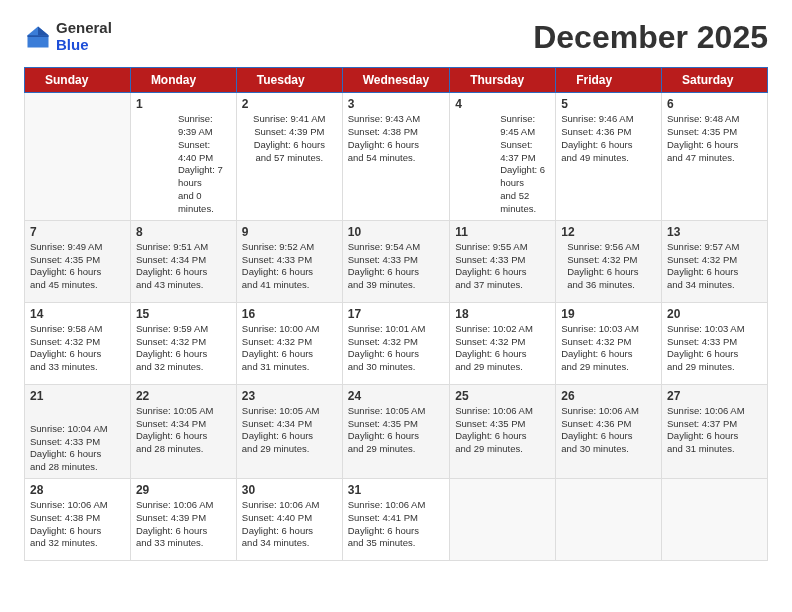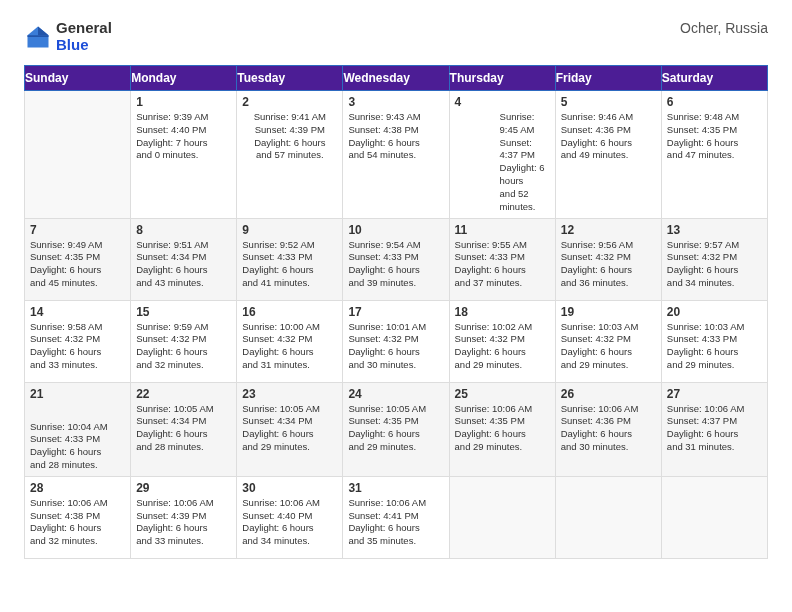--- a/index.html
+++ b/index.html
@@ -59,23 +59,23 @@
       font-size: 14px;
       color: #555;
     }
     .calendar {
       width: 100%;
       border-collapse: collapse;
       border: 1px solid #ccc;
       font-size: 11px;
     }
     .calendar th {
-      background: #4c1d95;
+      background: #b91c1c;
       color: #fff;
-      padding: 5px 0;
+      padding: 5px 20px;
       text-align: left;
       font-size: 12px;
       font-weight: bold;
       border: 1px solid #2d6ac0;
     }
     .calendar td {
       border: 1px solid #ddd;
       vertical-align: top;
       padding: 4px 5px;
       width: calc(100% / 7);
@@ -110,42 +110,42 @@
         <polygon points="16,4 28,14 28,28 4,28 4,14" fill="#3b7dd8"></polygon>
         <polygon points="16,4 28,14 16,14" fill="#2255aa"></polygon>
         <rect x="4" y="14" width="24" height="2" fill="#2255aa"></rect>
       </svg>
       <div class="logo-text">
         <span class="logo-general">General</span>
         <span class="logo-blue">Blue</span>
       </div>
     </div>
     <div class="title-block">
-      <div class="subtitle">Ocher, Russia</div>
+      <div class="main-title">December 2025</div>
     </div>
   </div>
 
   <table class="calendar" id="cal-table">
     <thead>
       <tr id="header-row">
           <th>Sunday</th>
           <th>Monday</th>
           <th>Tuesday</th>
           <th>Wednesday</th>
           <th>Thursday</th>
           <th>Friday</th>
           <th>Saturday</th>
         </tr>
     </thead>
     <tbody id="calendar-body">
         <tr>
           <td class="empty"></td>
           <td>
             <div class="day-number">1</div>
-            <div class="day-info" style="white-space: pre-line;">Sunrise: 9:39 AM
+            <div class="day-info" style="white-space: pre-line; margin-left: 42px;">Sunrise: 9:39 AM
 Sunset: 4:40 PM
 Daylight: 7 hours
 and 0 minutes.</div>
           </td>
           <td>
             <div class="day-number">2</div>
             <div class="day-info" style="white-space: pre-line; text-align: center;">Sunrise: 9:41 AM
 Sunset: 4:39 PM
 Daylight: 6 hours
 and 57 minutes.</div>
@@ -210,21 +210,21 @@
           </td>
           <td>
             <div class="day-number">11</div>
             <div class="day-info" style="white-space: pre-line;">Sunrise: 9:55 AM
 Sunset: 4:33 PM
 Daylight: 6 hours
 and 37 minutes.</div>
           </td>
           <td>
             <div class="day-number">12</div>
-            <div class="day-info" style="white-space: pre-line;">Sunrise: 9:56 AM
+            <div class="day-info" style="white-space: pre-line; margin-left: 6px;">Sunrise: 9:56 AM
 Sunset: 4:32 PM
 Daylight: 6 hours
 and 36 minutes.</div>
           </td>
           <td>
             <div class="day-number">13</div>
             <div class="day-info" style="white-space: pre-line;">Sunrise: 9:57 AM
 Sunset: 4:32 PM
 Daylight: 6 hours
 and 34 minutes.</div>

